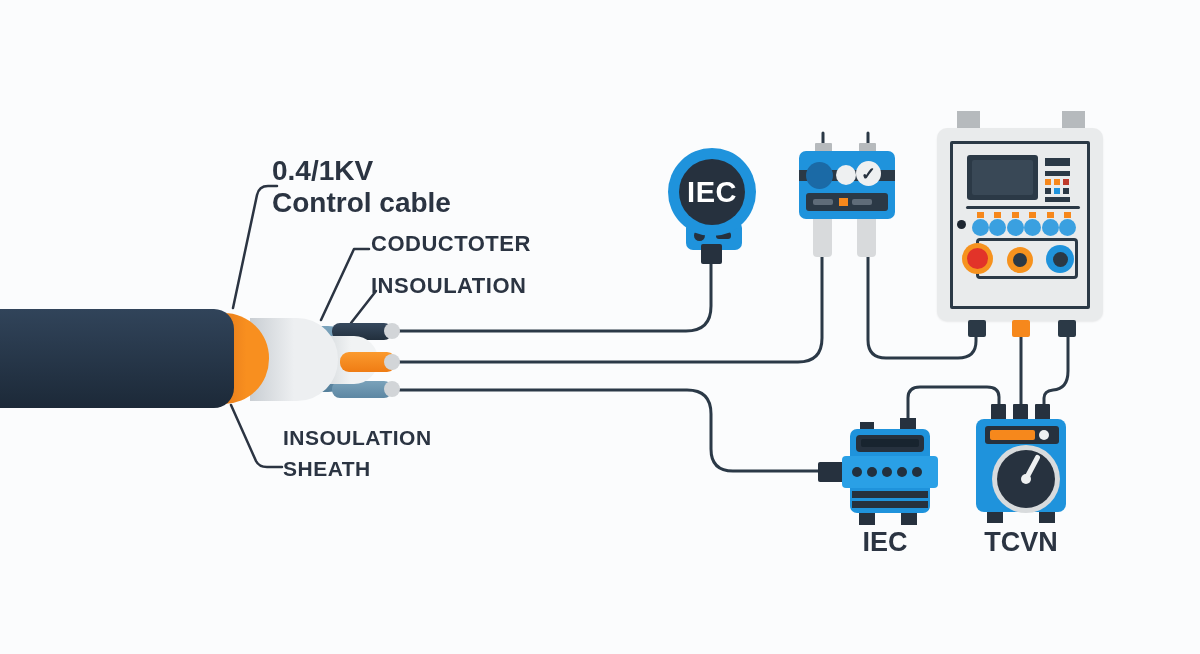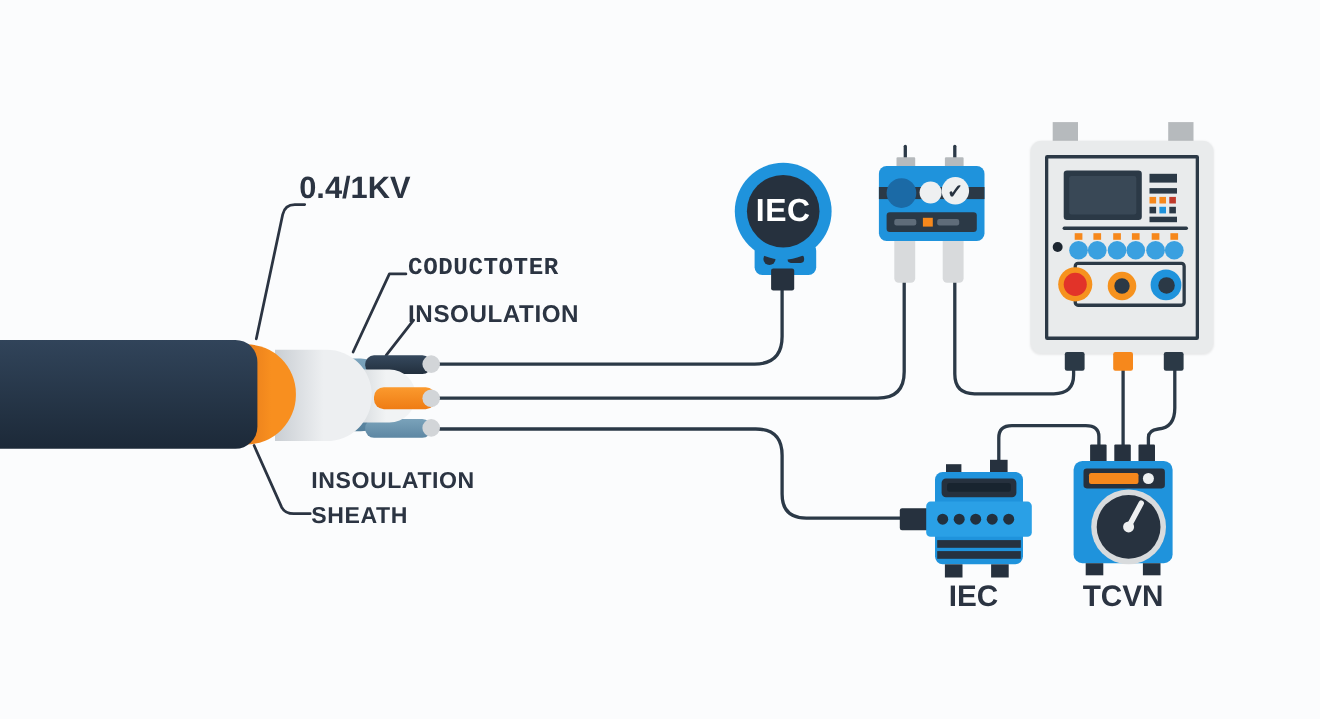--- a/index.html
+++ b/index.html
@@ -61,22 +61,23 @@
 
     <div class="abs" style="left:250px;top:318px;width:88px;height:83px;border-radius:0 41px 41px 0;background:linear-gradient(90deg,#c9ced3,#edeff1 50%);"></div>
 
     <div class="abs" style="left:213px;top:313px;width:56px;height:91px;border-radius:0 45px 45px 0;background:linear-gradient(90deg,#e0751a,#f88f1f 60%);"></div>
 
     <div class="abs" style="left:-12px;top:309px;width:246px;height:99px;border-radius:0 20px 20px 0;background:linear-gradient(180deg,#31445a,#1c2938);"></div>
   </div>
 
   <div class="abs layer3 txt" style="left:272px;top:155px;font-size:28px;line-height:32px;">
     <div>0.4/1KV</div>
+    <div>Control cable</div>
   </div>
-  <div class="abs layer3 txt" style="left:371px;top:231px;font-size:22px;letter-spacing:0.5px;font-family:Liberation Mono, monospace;">CODUCTOTER</div>
+  <div class="abs layer3 txt" style="left:371px;top:231px;font-size:22px;letter-spacing:0.5px;">CODUCTOTER</div>
   <div class="abs layer3 txt" style="left:371px;top:273px;font-size:22px;letter-spacing:0.5px;">INSOULATION</div>
   <div class="abs layer3 txt" style="left:283px;top:426px;font-size:21px;letter-spacing:0.5px;">INSOULATION</div>
   <div class="abs layer3 txt" style="left:283px;top:457px;font-size:21px;letter-spacing:0.5px;">SHEATH</div>
 
   <div class="abs layer2" style="left:0;top:0;">
     <div class="abs" style="left:686px;top:221px;width:56px;height:29px;border-radius:7px;background:#1f93dc;"></div>
     <div class="abs circle dnavy" style="left:694px;top:230px;width:11px;height:11px;"></div>
     <div class="abs dnavy" style="left:716px;top:232px;width:15px;height:7px;border-radius:3px;"></div>
     <div class="abs dnavy" style="left:701px;top:244px;width:21px;height:20px;border-radius:2px;"></div>
     <div class="abs circle" style="left:668px;top:148px;width:88px;height:88px;background:#1f93dc;"></div>

